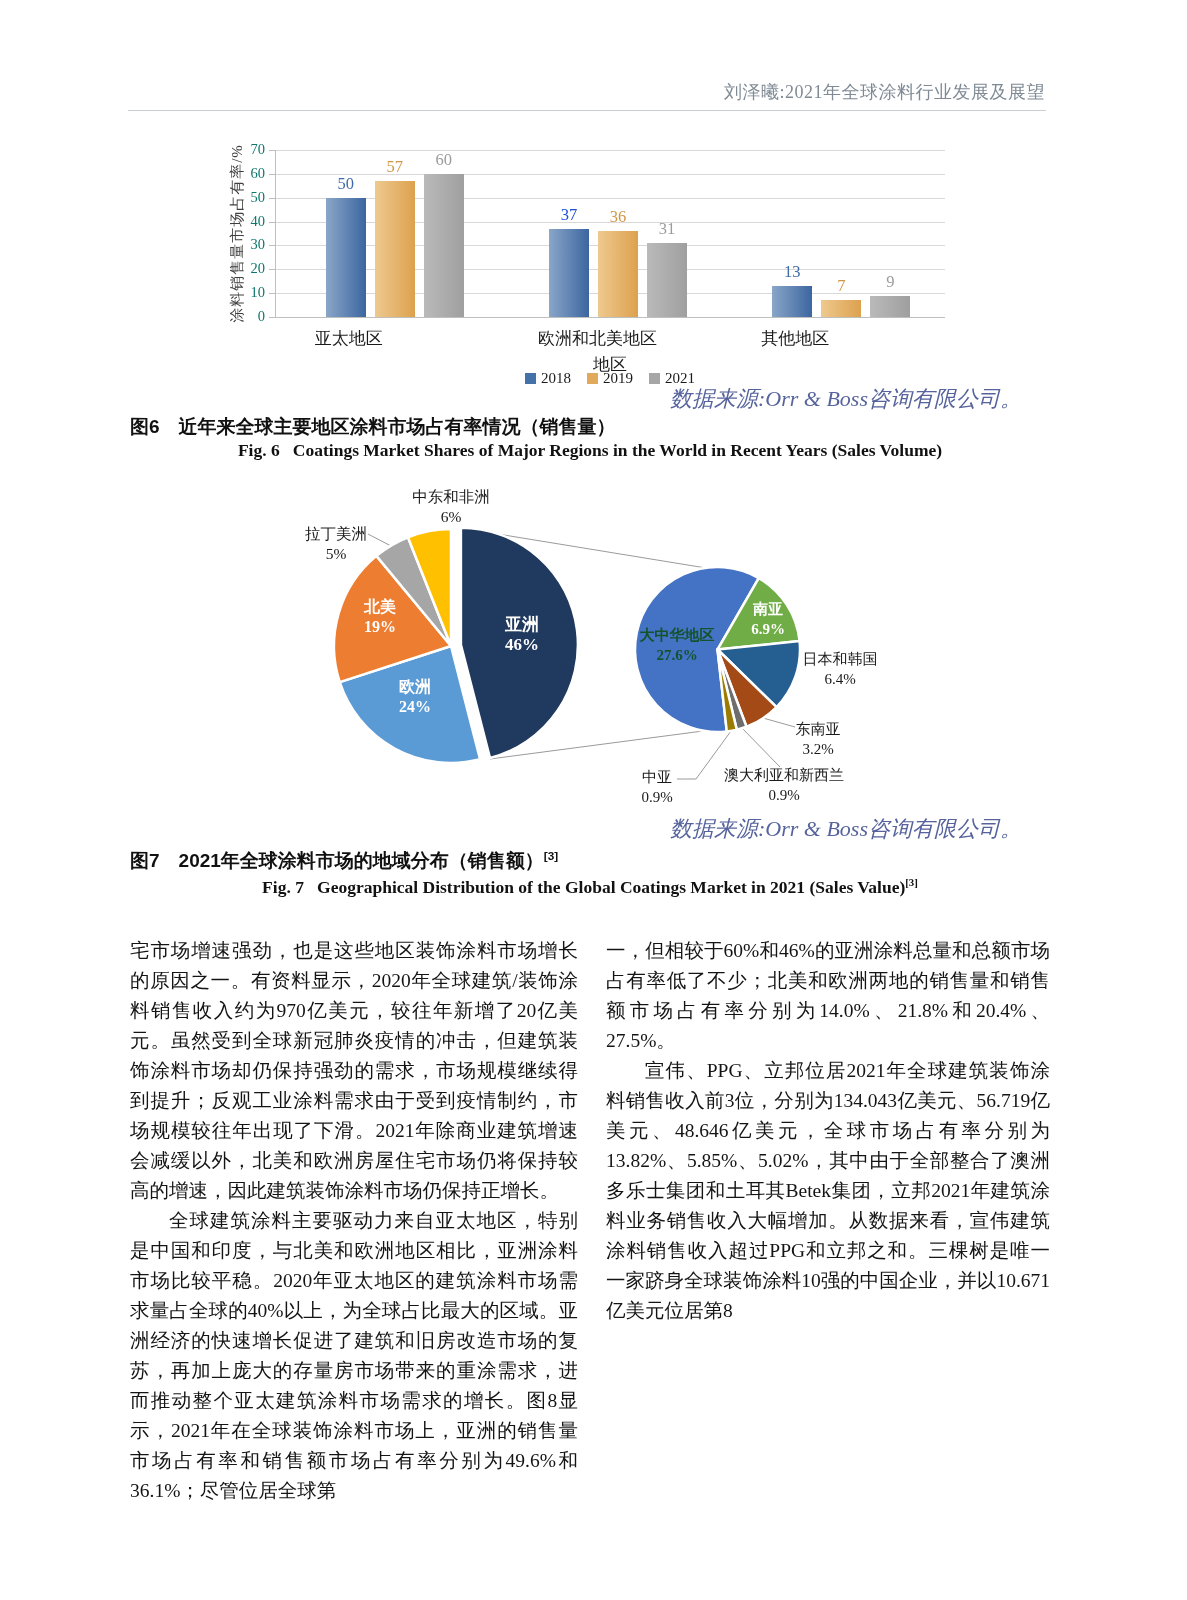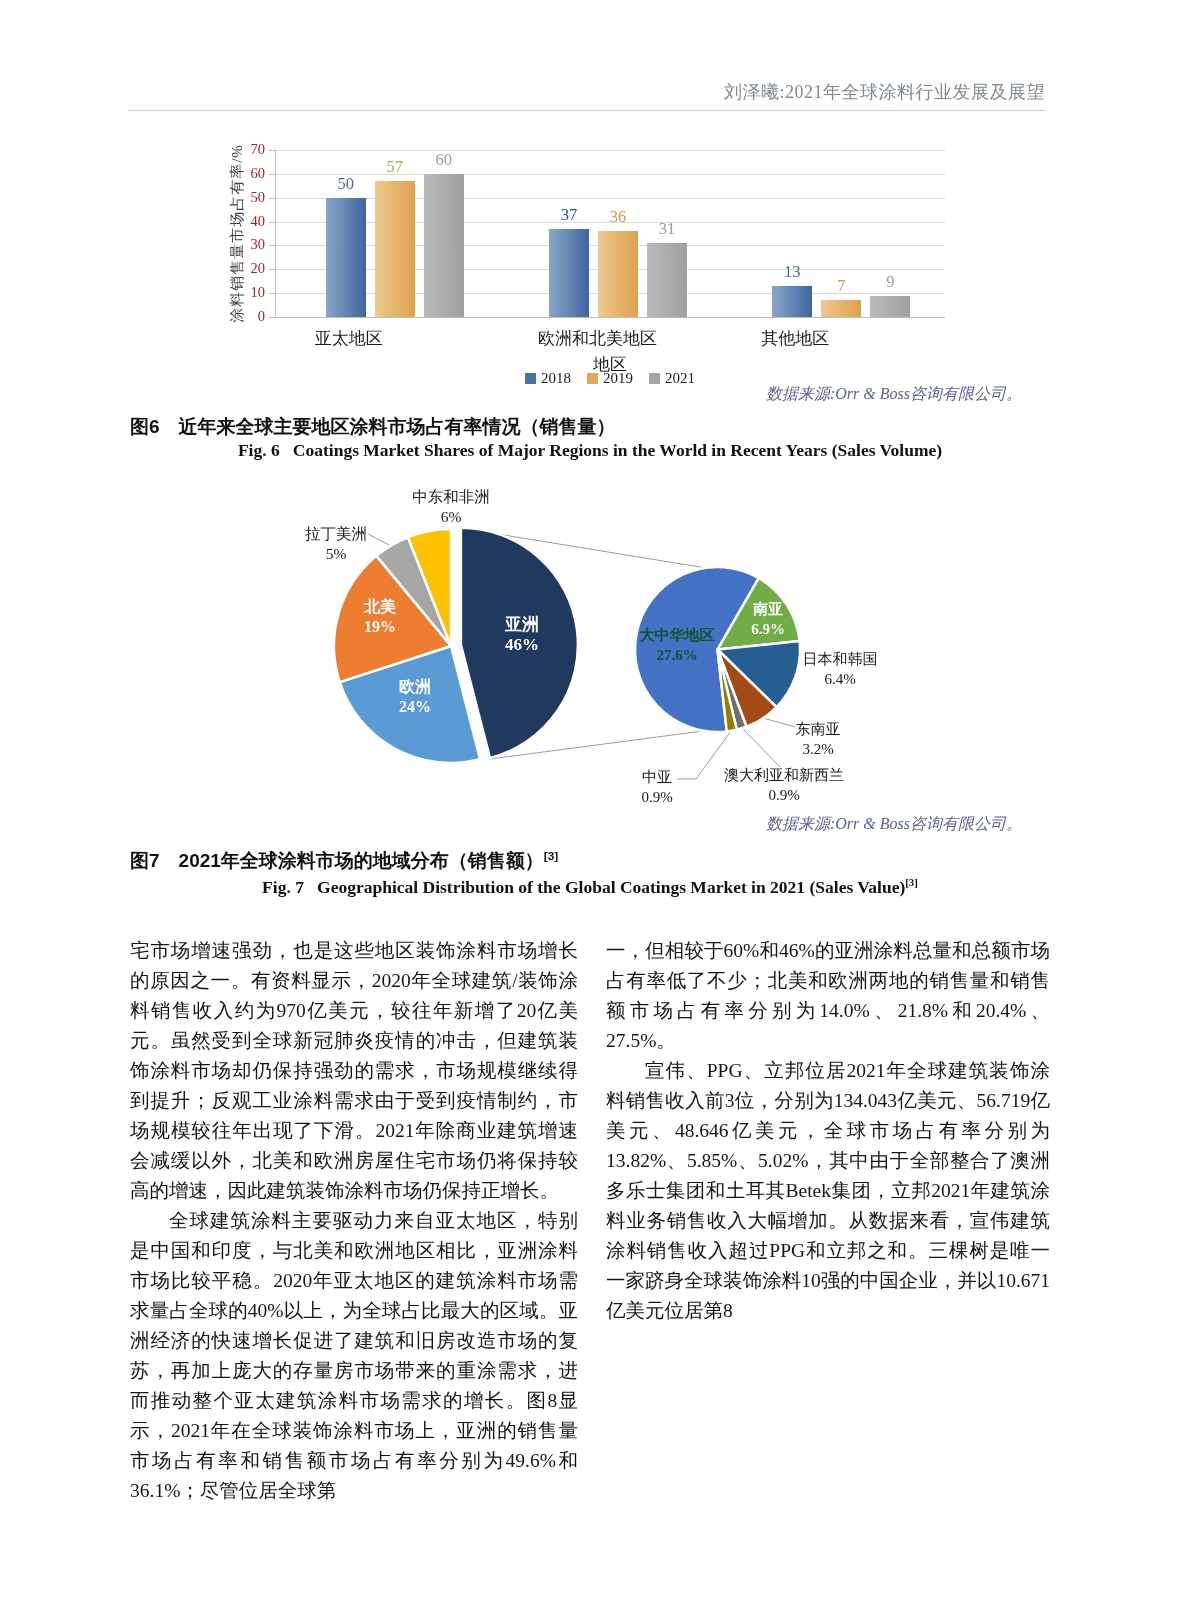--- a/index.html
+++ b/index.html
@@ -4,33 +4,33 @@
 <style>
   html,body{margin:0;padding:0;background:#e8e8e8;}
   .page{position:relative;width:1187px;height:1600px;background:#ffffff;overflow:hidden;
         font-family:"Liberation Serif",serif;color:#141414;}
   
   .header-text{position:absolute;top:80px;left:130px;width:915px;text-align:right;
                font-size:18px;color:#7f8a95;letter-spacing:.5px;}
   .header-rule{position:absolute;top:110px;left:128px;width:918px;height:1px;background:#c9ced4;}
   
   .source-line{position:absolute;left:130px;width:892px;text-align:right;
-               font-style:italic;font-size:16px;color:#56639c;}
+               font-style:italic;font-size:22px;color:#56639c;}
   .cap-cn{position:absolute;left:130px;width:920px;text-align:left;white-space:pre-wrap;
           font-family:"Liberation Sans",sans-serif;font-weight:bold;font-size:19px;color:#111;}
   .cap-en{position:absolute;left:130px;width:920px;text-align:center;white-space:pre-wrap;
           font-weight:bold;font-size:17.5px;color:#111;}
   sup{font-size:.62em;}
   
   #bar-chart{position:absolute;left:130px;top:135px;width:920px;height:255px;}
   .gridline{position:absolute;height:1px;background:#d9d9d9;}
   .gridline.zero{background:#bfbfbf;}
   .y-axis{position:absolute;width:1px;background:#bfbfbf;}
   .y-tick{position:absolute;height:1px;background:#bfbfbf;}
-  .y-tick-label{position:absolute;width:34px;text-align:right;font-size:14.5px;color:#b91c1c;}
+  .y-tick-label{position:absolute;width:34px;text-align:right;font-size:14.5px;color:#0f766e;}
   .y-axis-title{position:absolute;width:260px;text-align:center;font-size:15px;color:#3f3f3f;
                 transform:rotate(-90deg);letter-spacing:1px;}
   .bar{position:absolute;}
   .bar-value-label{position:absolute;width:60px;text-align:center;font-size:16.5px;}
   .x-cat-label{position:absolute;width:160px;text-align:left;font-size:17px;color:#1a1a1a;}
   .x-axis-title{position:absolute;text-align:center;font-size:17px;color:#1a1a1a;}
   .legend{position:absolute;display:flex;justify-content:center;gap:16px;}
   .legend-item{display:flex;align-items:center;gap:5px;font-size:15px;color:#1a1a1a;}
   .legend-swatch{width:11px;height:11px;display:inline-block;}
   

